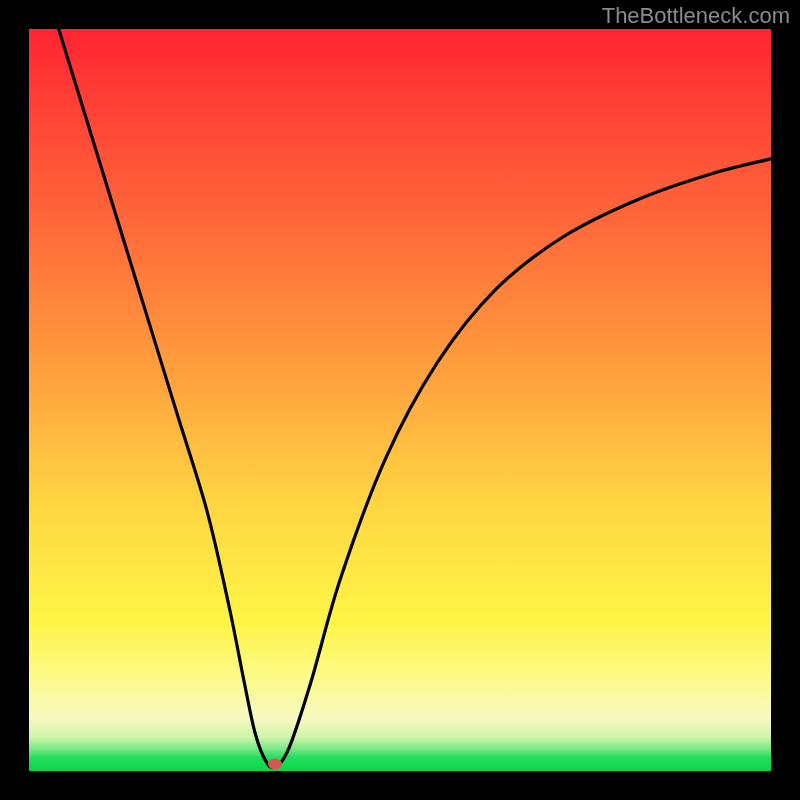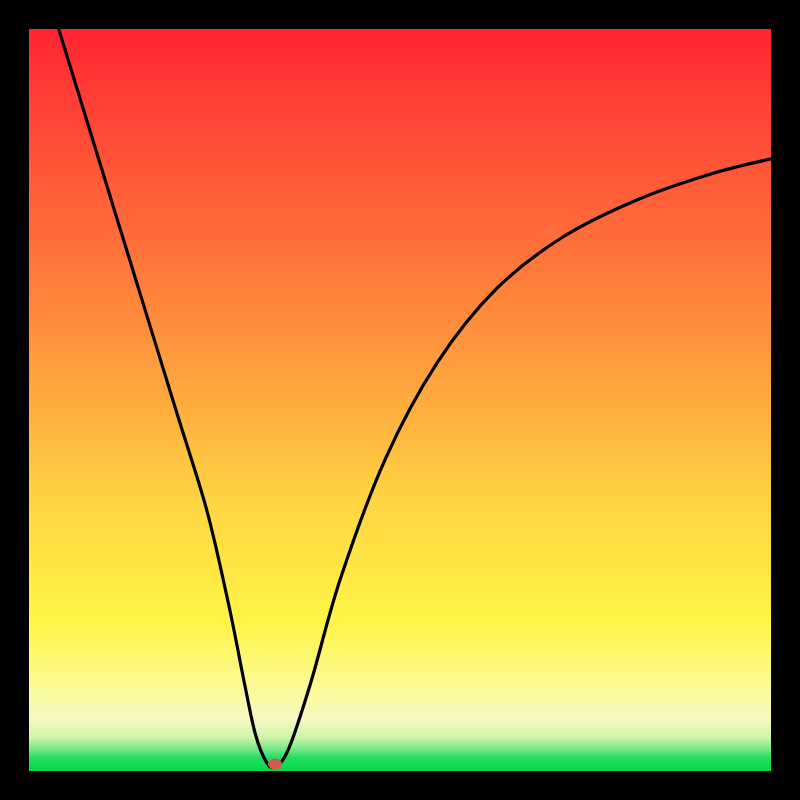--- a/index.html
+++ b/index.html
@@ -87,14 +87,15 @@
   <div class="plot-area">
     <div class="gradient"></div>
 
     <svg class="curve" viewBox="0 0 742 742" preserveAspectRatio="none">
       <path id="curve-path" d="M 29.68 0 C 34.626666666666665 16.076666666666668, 49.46666666666667 64.30666666666667, 59.36 96.46000000000001 C 69.25333333333333 128.61333333333334, 79.14666666666666 160.76666666666668, 89.03999999999999 192.92000000000002 C 98.93333333333332 225.07333333333335, 108.82666666666667 257.2266666666667, 118.72 289.38 C 128.61333333333334 321.5333333333333, 138.50666666666666 353.6866666666667, 148.4 385.84000000000003 C 158.29333333333335 417.99333333333334, 169.42333333333332 450.1466666666667, 178.07999999999998 482.3 C 186.73666666666665 514.4533333333334, 194.15666666666667 550.3166666666666, 200.34 578.76 C 206.52333333333334 607.2033333333334, 210.85166666666663 631.9366666666667, 215.17999999999998 652.96 C 219.50833333333333 673.9833333333333, 222.6 691.544, 226.31 704.9 C 230.02 718.256, 234.101 727.6546666666667, 237.44 733.096 C 240.779 738.5373333333333, 242.63400000000001 739.774, 246.34400000000002 737.548 C 250.05400000000003 735.322, 253.764 733.838, 259.7 719.74 C 265.63599999999997 705.642, 273.3033333333333 681.4033333333334, 281.96 652.96 C 290.6166666666667 624.5166666666667, 299.2733333333333 586.1800000000001, 311.64 549.08 C 324.00666666666666 511.98, 340.0833333333333 466.2233333333334, 356.15999999999997 430.36000000000007 C 372.2366666666666 394.4966666666667, 389.55 362.3433333333333, 408.1 333.9 C 426.65000000000003 305.45666666666665, 446.43666666666667 280.7233333333333, 467.46 259.7 C 488.4833333333333 238.67666666666668, 510.74333333333334 222.60000000000002, 534.24 207.76000000000002 C 557.7366666666667 192.92000000000002, 583.7066666666666 181.17166666666668, 608.4399999999999 170.66 C 633.1733333333333 160.1483333333333, 660.38 151.49166666666662, 682.64 144.68999999999997 C 704.9 137.88833333333332, 732.1066666666667 132.32333333333335, 742 129.85000000000002"></path>
     </svg>
 
     <div class="marker" id="marker-dot" style="left: 246.344px; top: 734.58px; background: rgb(209, 90, 82);"></div>
   </div>
 
+  <div class="watermark">TheBottleneck.com</div>
 
 </div>
 
 </body></html>

